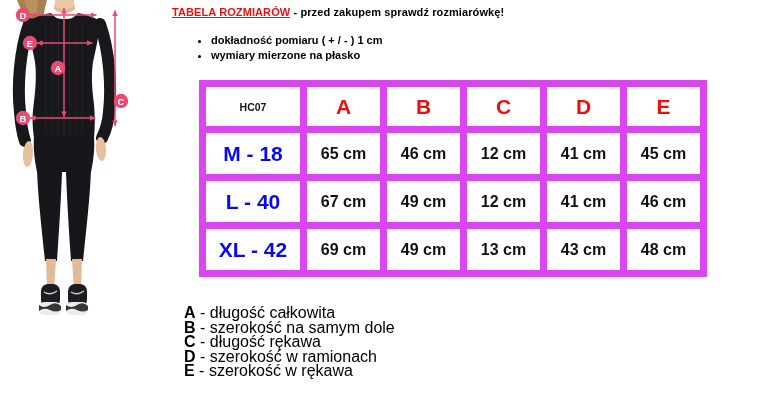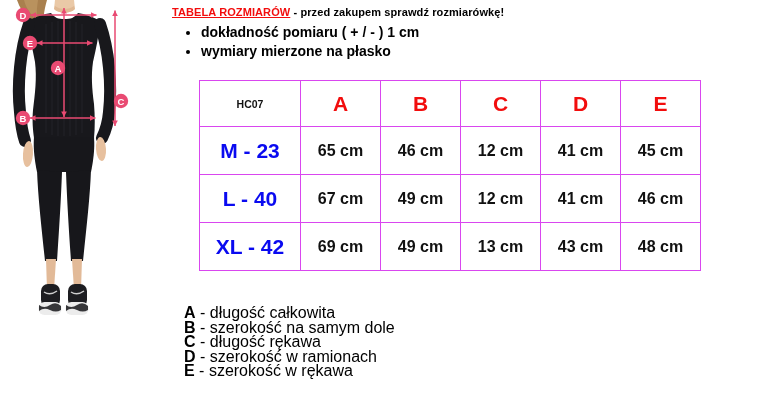--- a/index.html
+++ b/index.html
@@ -7,30 +7,30 @@
     width:768px;height:405px;background:#ffffff;position:relative;
     font-family:"Liberation Sans", sans-serif;overflow:hidden;color:#000;
   }
   .photo{position:absolute;left:0;top:0;}
   .page-title{
     position:absolute;left:172px;top:6px;font-size:11px;font-weight:bold;
     white-space:nowrap;letter-spacing:.1px;
   }
   .title-highlight{color:#f20d0d;text-decoration:underline;}
   .bullets{
-    position:absolute;left:186px;top:22px;margin:2px;padding:0 0 0 13px;
-    font-size:14px;font-weight:bold;list-style:disc;
+    position:absolute;left:186px;top:22px;margin:12px;padding:0 0 0 13px;
+    font-size:11px;font-weight:bold;list-style:disc;
   }
   .bullets li{margin:0 0 3px 0;}
   table.size-table{
     position:absolute;left:199px;top:80px;border-collapse:collapse;
     table-layout:fixed;
   }
   table.size-table td{
-    border:1px solid #d946ef;text-align:center;vertical-align:middle;
+    border:7px solid #d946ef;text-align:center;vertical-align:middle;
     padding:0;overflow:hidden;
   }
   .row-header{height:46px;}
   .row-data{height:48px;}
   td.code{font-size:10.5px;font-weight:bold;color:#111;}
   td.colh{font-size:21px;font-weight:bold;color:#f20d0d;}
   td.size{font-size:21px;font-weight:bold;color:#0a0af0;}
   td.val{font-size:16px;font-weight:bold;color:#111;}
   .legend{position:absolute;left:184px;top:306px;font-size:16px;line-height:14.5px;}
   .legend .letter{font-weight:bold;}
@@ -148,21 +148,21 @@
   <tbody>
       <tr class="row-header">
     <td class="code">HC07</td>
     <td class="colh">A</td>
     <td class="colh">B</td>
     <td class="colh">C</td>
     <td class="colh">D</td>
     <td class="colh">E</td>
   </tr>
   <tr class="row-data">
-    <td class="size">M - 23</td>
+    <td class="size">M - 18</td>
     <td class="val">65 cm</td>
     <td class="val">46 cm</td>
     <td class="val">12 cm</td>
     <td class="val">41 cm</td>
     <td class="val">45 cm</td>
   </tr>
   <tr class="row-data">
     <td class="size">L - 40</td>
     <td class="val">67 cm</td>
     <td class="val">49 cm</td>

